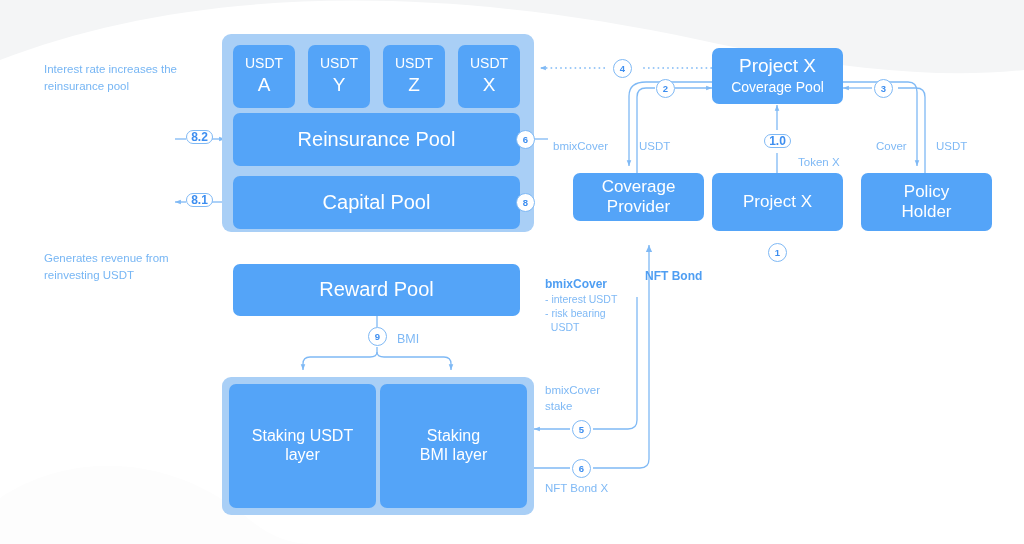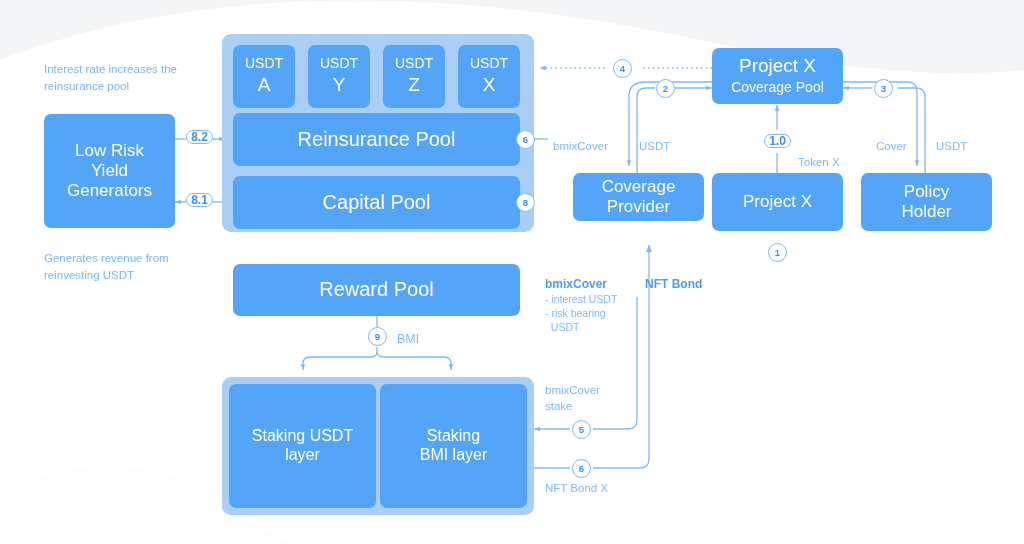--- a/index.html
+++ b/index.html
@@ -129,23 +129,20 @@
       <path d="M570,429 L534,429" marker-end="url(#arS)"></path>
 
       <path d="M534,468 L570,468"></path>
       <path d="M593,468 L640,468 Q649,468 649,459 L649,245" marker-end="url(#ar)"></path>
     </g>
   </svg>
 
   <div class="shell" style="left:222px;top:34px;width:312px;height:198px;"></div>
   <div class="shell" style="left:222px;top:377px;width:312px;height:138px;"></div>
 
-  <div class="box sm" style="left:44px;top:114px;width:131px;height:114px;font-size:17px;white-space:pre-line;">Low Risk
-Yield
-Generators</div>
 
   <div class="box tok" style="left:233px;top:45px;width:62px;height:63px;">
     <span class="t1">USDT</span>
     <span class="t2">A</span>
   </div>
   <div class="box tok" style="left:308px;top:45px;width:62px;height:63px;">
     <span class="t1">USDT</span>
     <span class="t2">Y</span>
   </div>
   <div class="box tok" style="left:383px;top:45px;width:62px;height:63px;">
@@ -201,19 +198,19 @@
   <div class="label" style="left:798px;top:138px;margin-top:16px;">Token X</div>
   <div class="label" style="left:876px;top:138px;">Cover</div>
   <div class="label" style="left:936px;top:138px;">USDT</div>
 
   <div class="label" style="left:397px;top:330px;font-size:12.5px;">BMI</div>
 
   <div class="label bold" style="left:545px;top:276px;">bmixCover</div>
   <div class="label" style="left:545px;top:292px;line-height:1.35;font-size:10.5px;">- interest USDT
 - risk bearing
   USDT</div>
-  <div class="label bold" style="left:645px;top:276px;">NFT Bond</div>
+  <div class="label bold" style="left:645px;top:268px;">NFT Bond</div>
 
   <div class="label" style="left:545px;top:383px;line-height:1.35;">bmixCover
 stake</div>
   <div class="label" style="left:545px;top:480px;">NFT Bond X</div>
 
 </div>
 
 </body></html>

